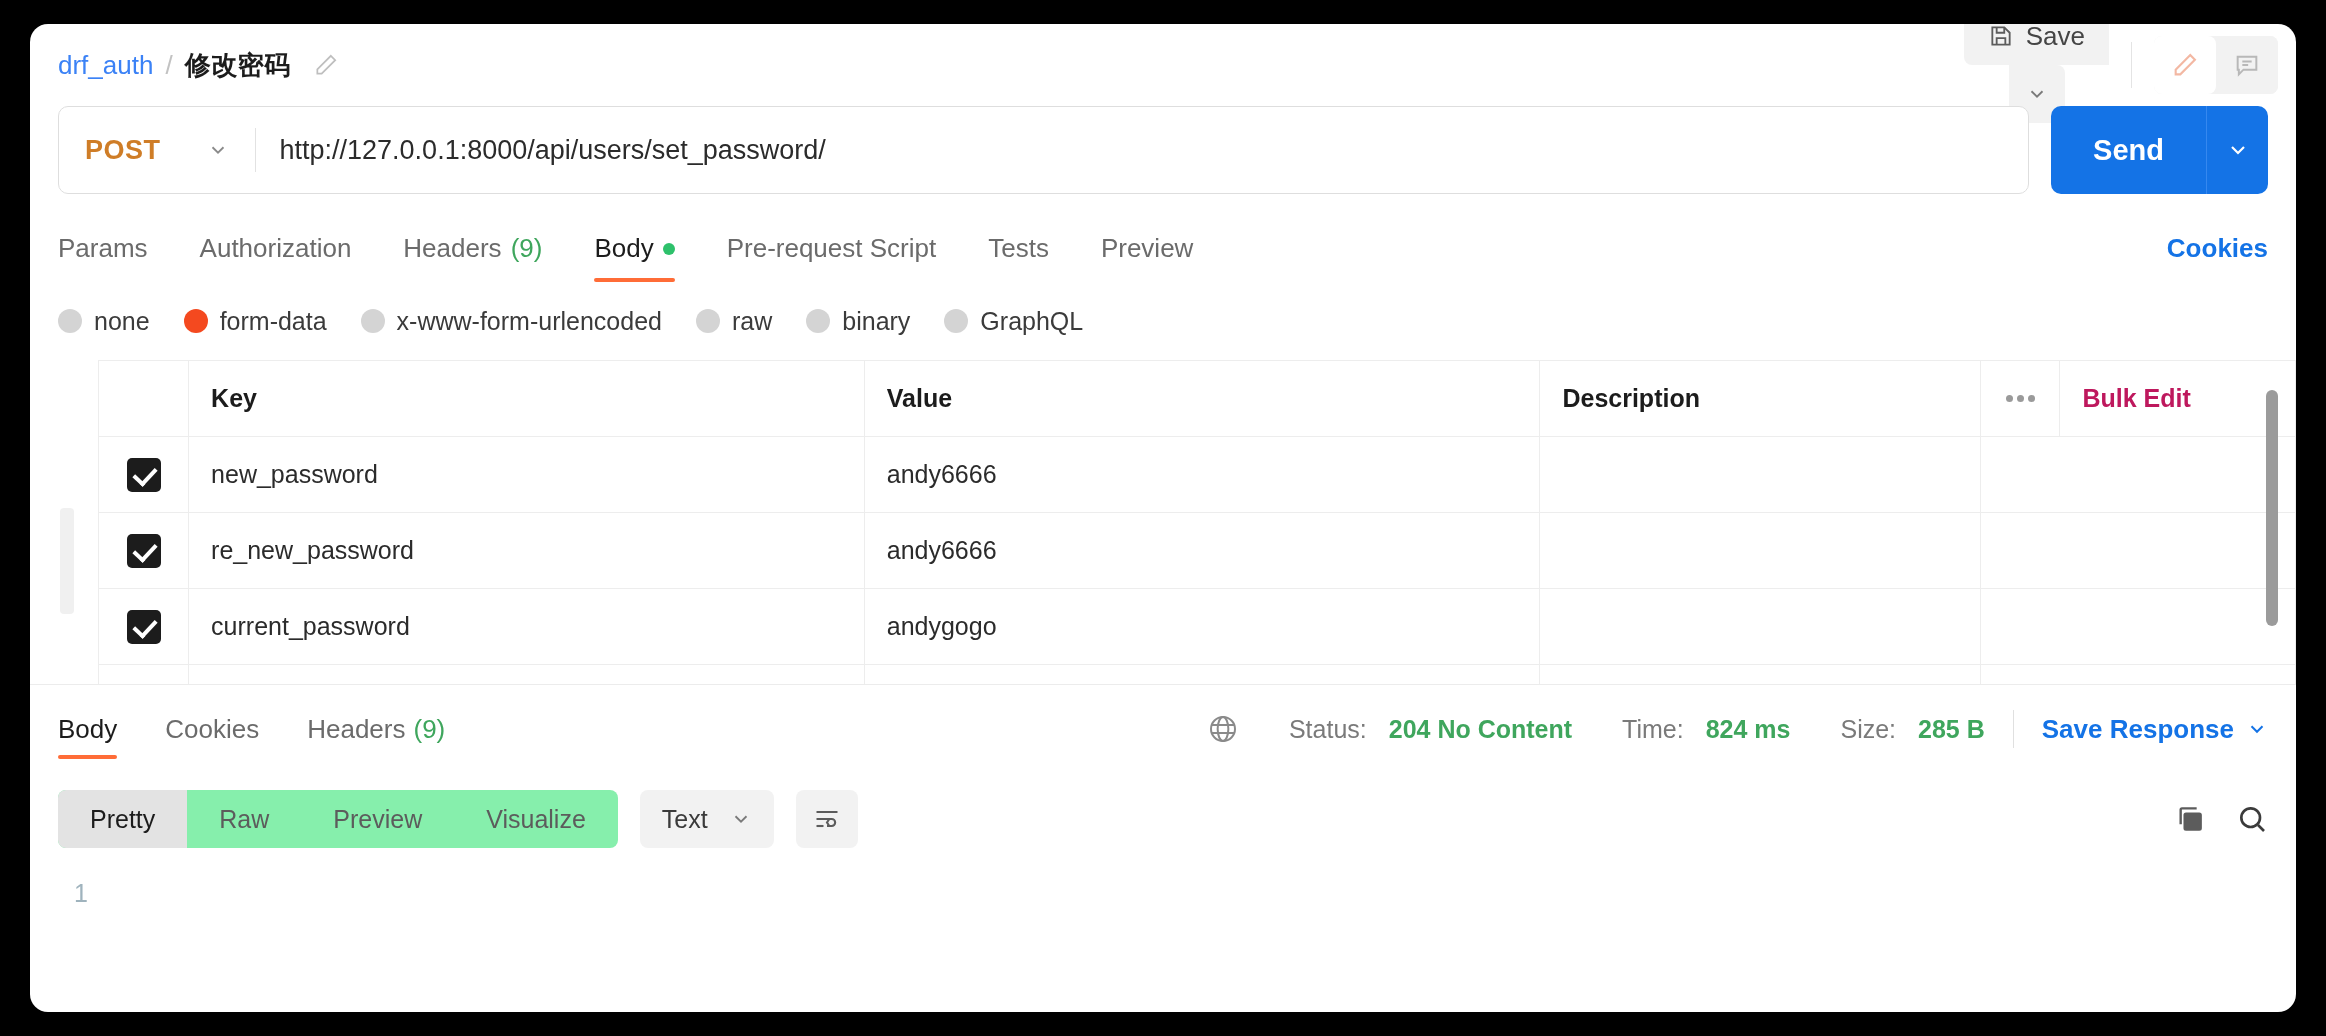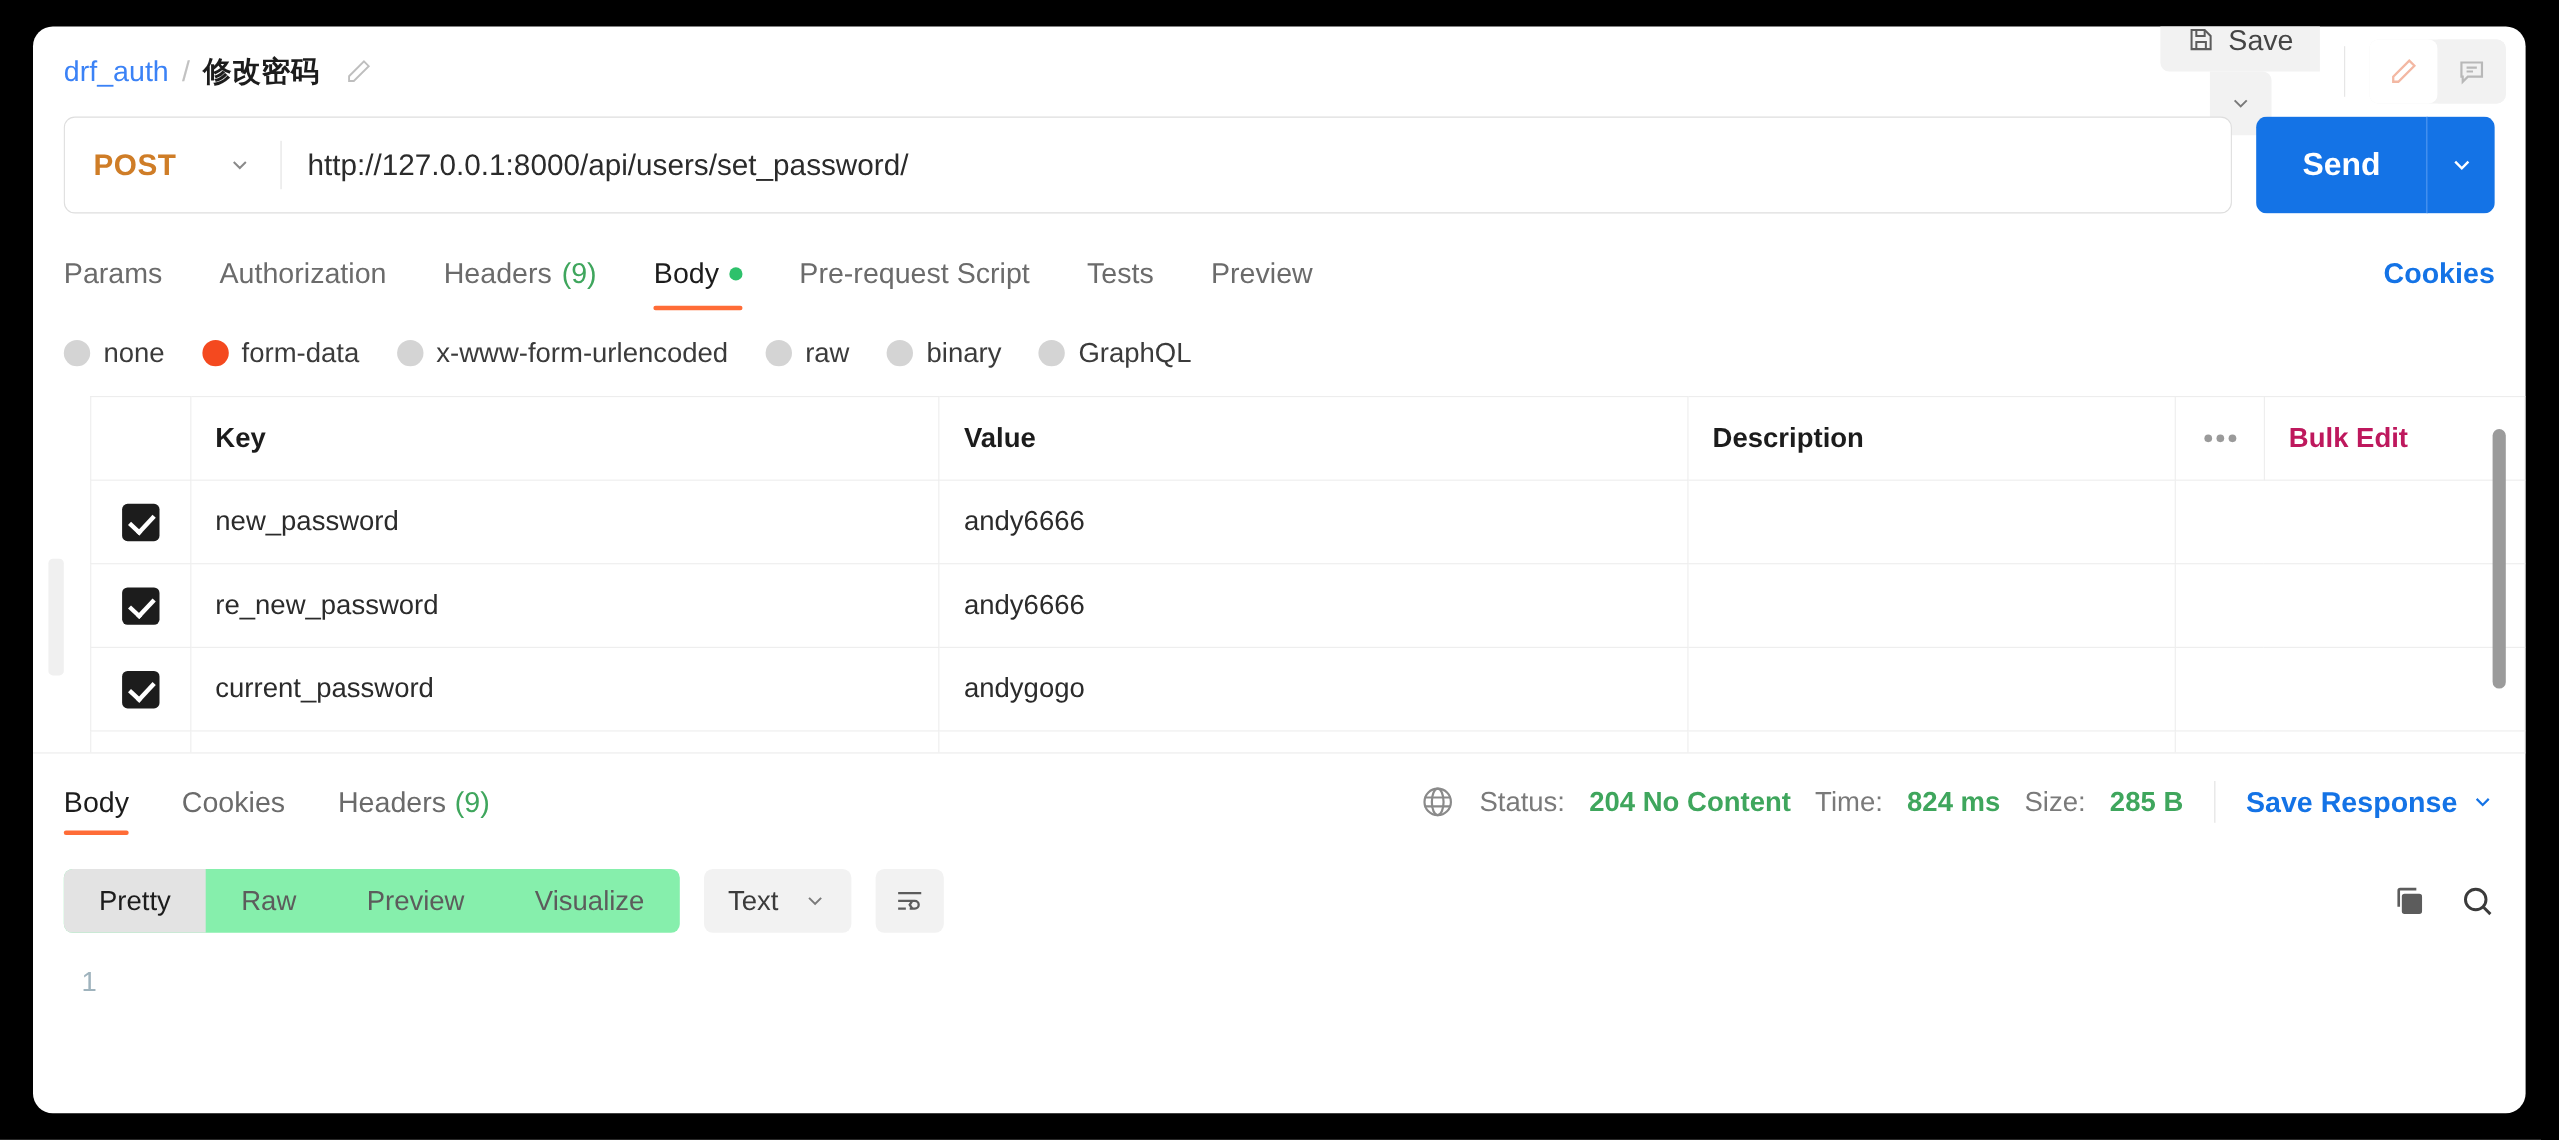--- a/index.html
+++ b/index.html
@@ -134,21 +134,21 @@
     width: 24px; height: 24px; border-radius: 50%;
     background: #d4d4d4; flex-shrink: 0;
   }
   .radio-item.selected .radio-dot { background: #f4491f; }
   .radio-label { font-size: 25px; color: #3b3b3b; white-space: nowrap; }
 
   
   .table-wrap {
     position: relative;
     padding-left: 52px;
-    height: 324px; overflow: hidden;
+    height: 324px; overflow: hidden; margin-left: 16px;
   }
   .ptable { width: 100%; border-collapse: collapse; table-layout: fixed; }
   .ptable th, .ptable td {
     border: 1px solid #ededed;
     border-left-color: #ededed;
     text-align: left;
     font-weight: normal;
     height: 76px;
     padding: 0 22px;
     font-size: 25px;
@@ -206,21 +206,21 @@
   .resp-tab:first-child { padding-left: 0; }
   .resp-tab.active { color: #1c1c1c; }
   .resp-tab.active::after {
     content:""; position:absolute; left:0; right:24px; bottom:0;
     height: 4px; background: #ff6c37; border-radius:2px;
   }
   .status-area {
     margin-left: auto; display:flex; align-items:center; gap: 22px;
     font-size: 25px;
   }
-  .stat-label { color: #7a7a7a; }
+  .stat-label { color: #7a7a7a; margin-left: 28px; }
   .stat-val { color: #3fa65d; font-weight: 700; }
   .status-div { width: 1px; height: 38px; background: #e0e0e0; margin: 0 6px; }
   .save-resp { color: #1473e6; font-weight: 700; font-size: 26px; cursor: pointer; display:flex; align-items:center; gap:12px; }
 
   
   .viewer-row {
     display:flex; align-items:center;
     padding: 0 28px; height: 92px; gap: 22px;
   }
   .segmented {

